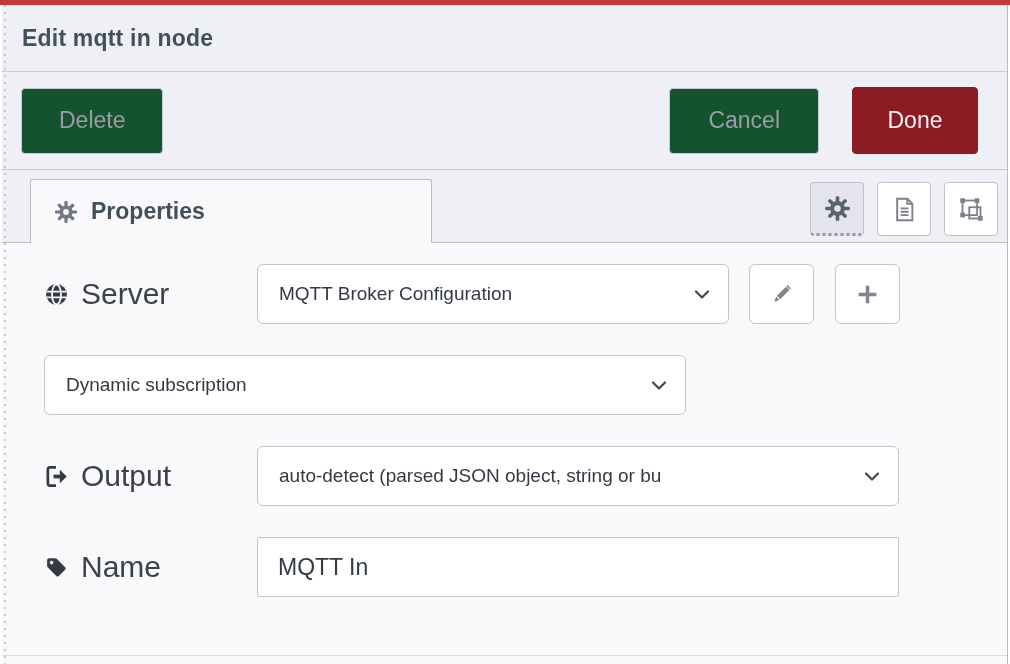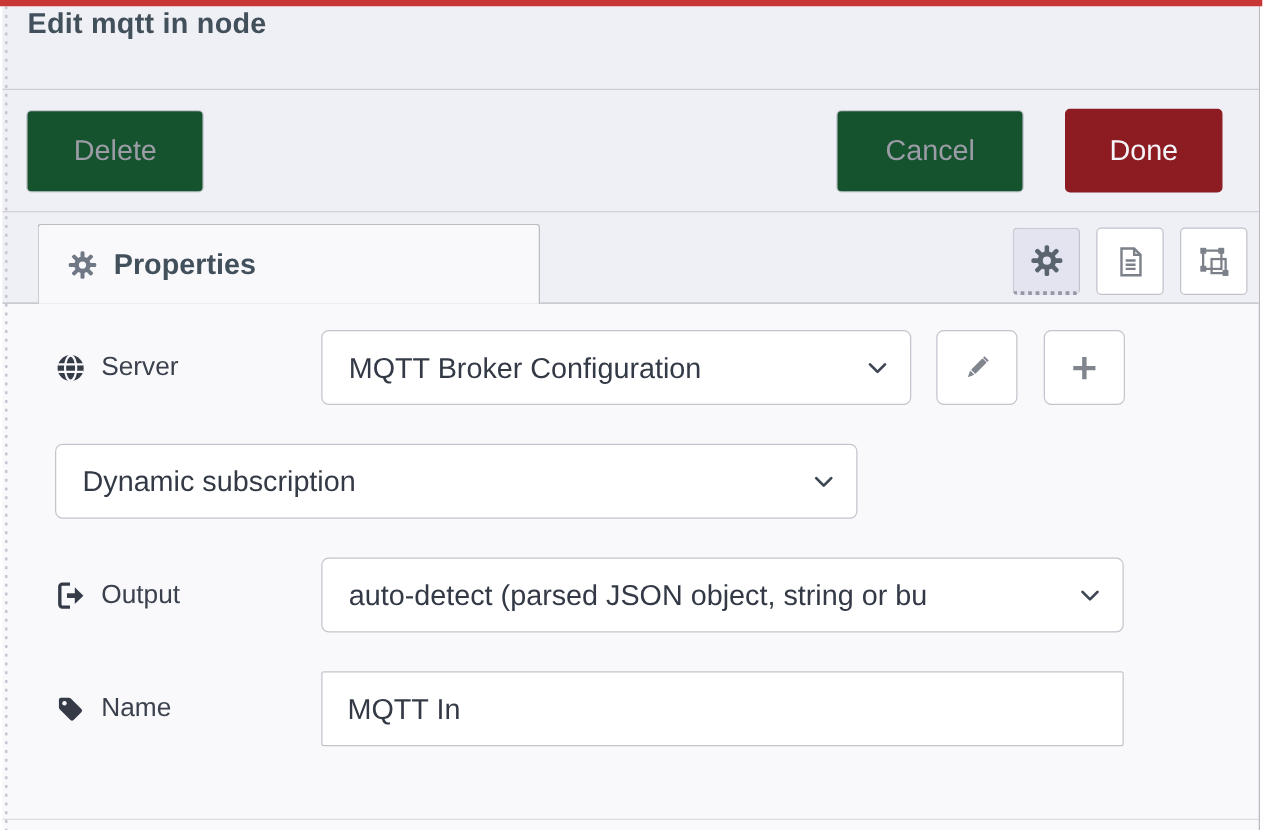--- a/index.html
+++ b/index.html
@@ -21,21 +21,21 @@
     background:var(--panel-bg);border-right:1px solid var(--border-strong);
   }
   .resize-handle{
     position:absolute;left:0;top:0;bottom:0;width:5px;z-index:5;
     background:repeating-linear-gradient(to bottom,#c6c6d2 0 2px,transparent 2px 7px);
     background-size:2px 7px;background-repeat:repeat-y;background-position:2px 0;
   }
   
   .dlg-header{
     height:67px;background:var(--header-bg);border-bottom:1px solid #ccccd4;
-    display:flex;padding-left:20px;
+    display:flex;align-items:center;padding-left:20px;
   }
   .dlg-title{font-size:23px;font-weight:bold;color:var(--title-text);letter-spacing:.2px;}
   
   .button-row{
     height:98px;background:var(--header-bg);border-bottom:1px solid #c6c6ce;
     display:flex;align-items:center;padding:0 29px 0 19px;
   }
   .btn{
     height:66px;border-radius:4px;font-size:23px;font-family:inherit;cursor:pointer;
     display:inline-flex;align-items:center;justify-content:center;
@@ -64,28 +64,28 @@
     display:flex;align-items:center;justify-content:center;color:#7b8089;cursor:pointer;padding:0;
   }
   .icon-btn.active{
     background:var(--active-tab-button-bg);border-color:#c2c2cb;
     border-bottom:3px dotted #9696a6;color:#5a646f;
   }
   
   .form{padding:21px 0 0 42px;}
   .form-row{display:flex;align-items:center;height:60px;margin-bottom:31px;}
   .field-label{
-    width:213px;display:flex;gap:12px;
-    font-size:21px;color:var(--label-text);flex:0 0 213px;
+    width:213px;display:flex;align-items:center;gap:12px;
+    font-size:30px;color:var(--label-text);flex:0 0 213px;
   }
   .field-label .lbl-icon{display:inline-flex;color:#343b47;}
   .select{
     position:relative;height:60px;background:#fff;border:1px solid var(--border);
     border-radius:6px;display:flex;align-items:center;
-    padding:0 52px 0 21px;font-size:23px;color:#333a46;cursor:pointer;
+    padding:0 52px 0 21px;font-size:19px;color:#333a46;cursor:pointer;
     white-space:nowrap;overflow:hidden;
   }
   .select .sel-text{overflow:hidden;white-space:nowrap;}
   .select .chev{position:absolute;right:14px;top:50%;transform:translateY(-50%);color:#3f4754;}
   .w-server{width:472px;}
   .w-full{width:642px;}
   .square-btn{
     width:65px;height:60px;background:#fff;border:1px solid var(--border);border-radius:6px;
     display:inline-flex;align-items:center;justify-content:center;color:#81858e;cursor:pointer;padding:0;
   }

